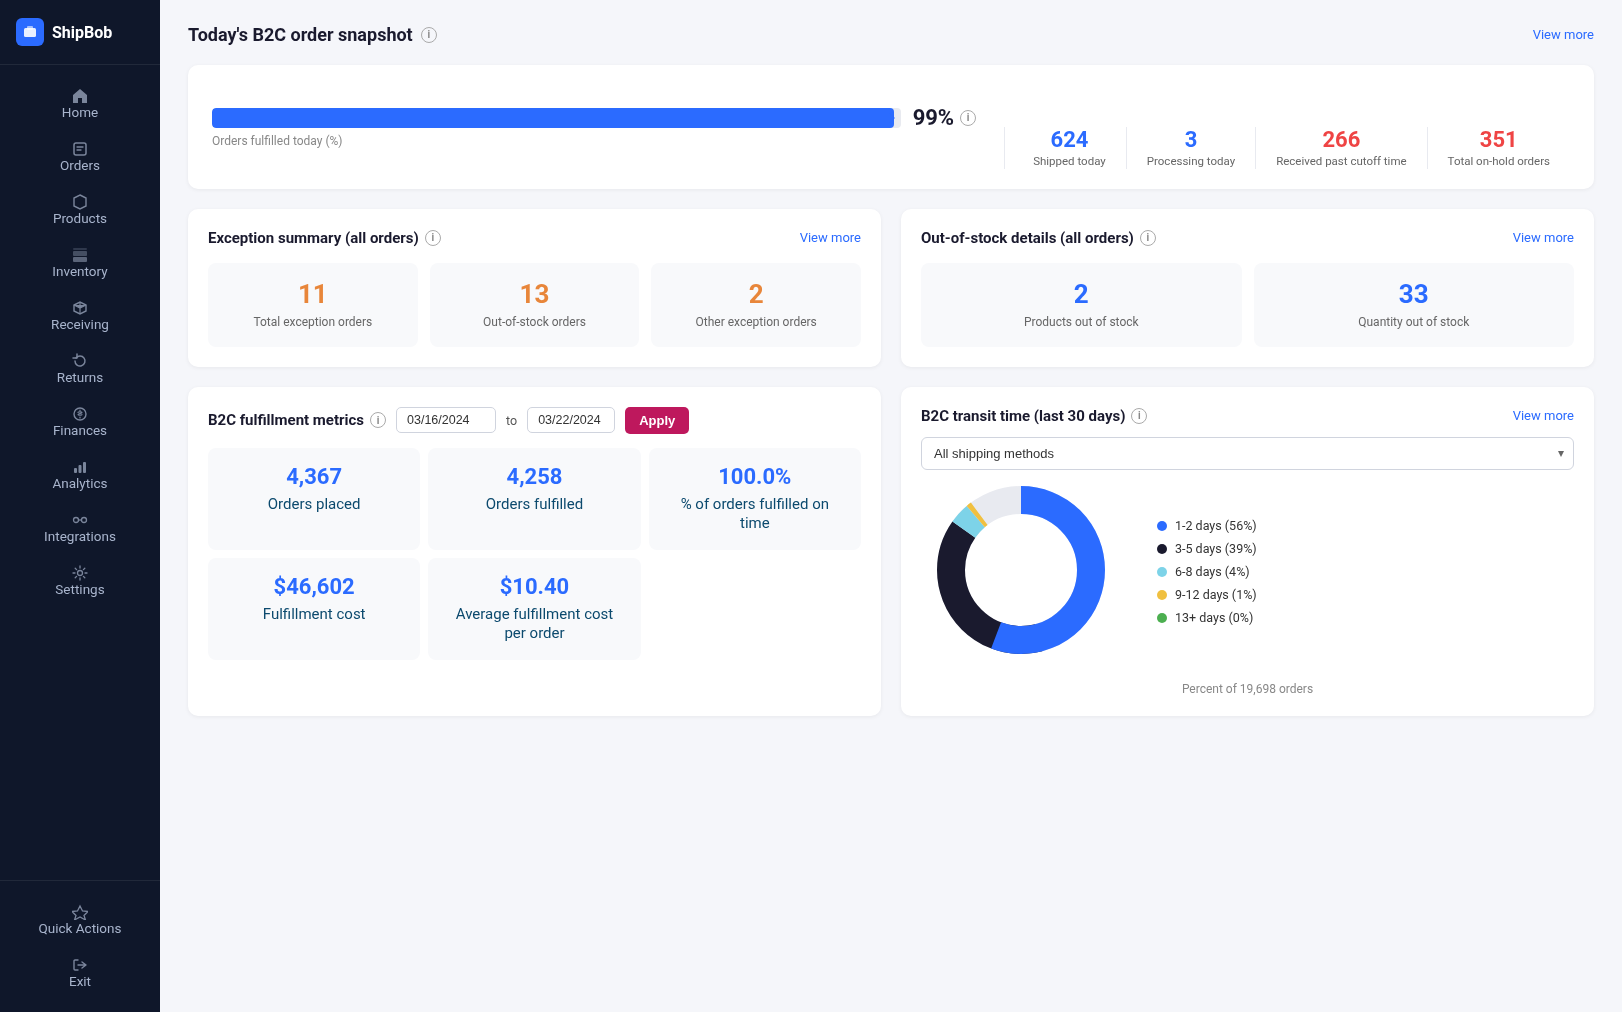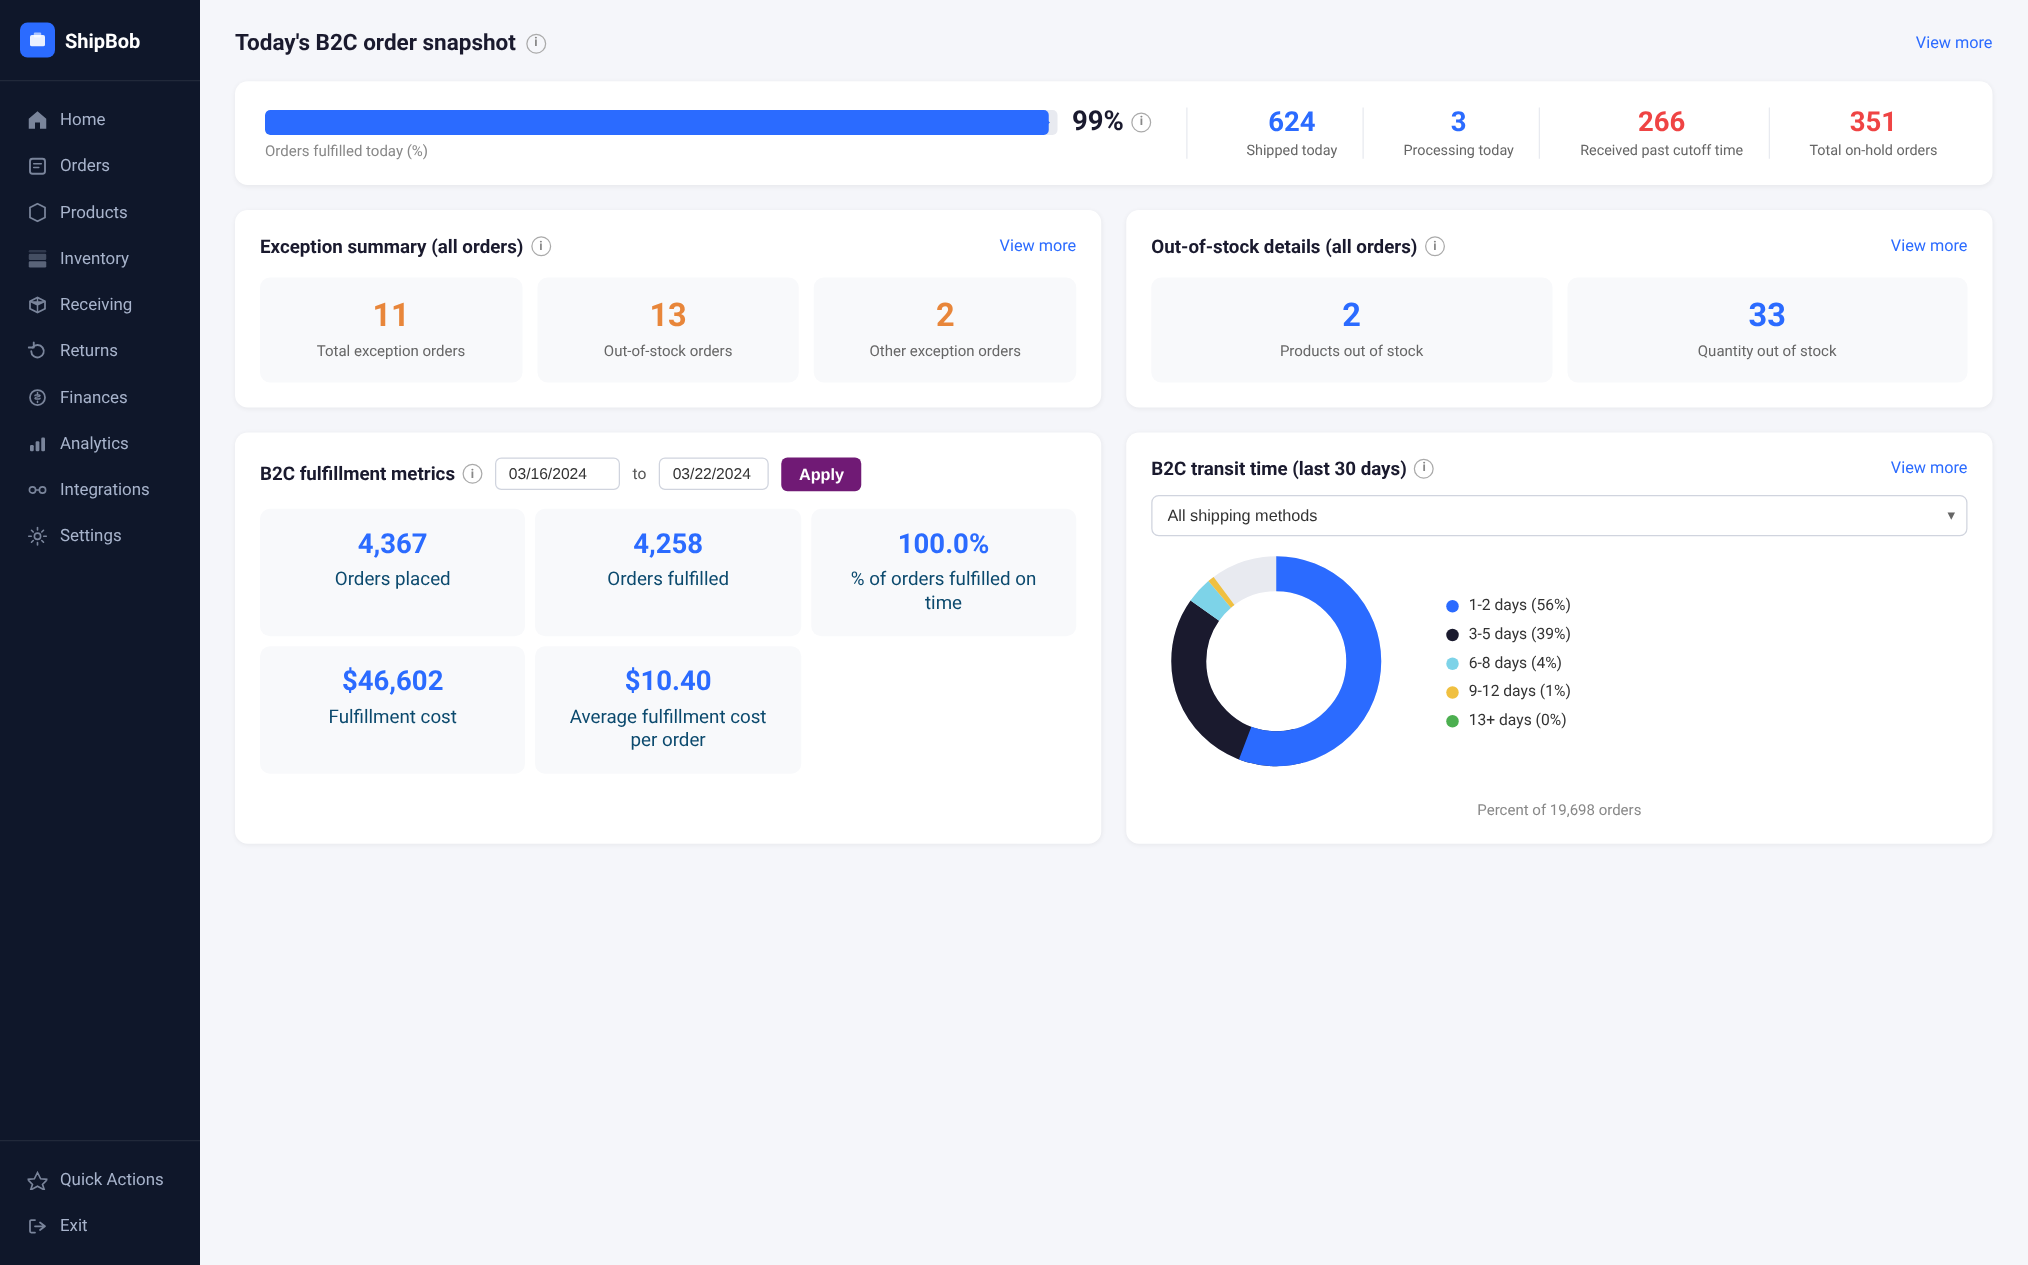--- a/index.html
+++ b/index.html
@@ -40,28 +40,28 @@
       font-weight: 700;
       color: white;
     }
     .sidebar-nav {
       flex: 1;
       padding: 12px 0;
     }
     .nav-item {
       display: flex;
       align-items: center;
-      gap: 10px;
       padding: 10px 16px;
       color: #a8b4cc;
       font-size: 13.5px;
       cursor: pointer;
       border-radius: 6px;
       margin: 1px 6px;
       transition: background 0.15s;
+      flex-direction: column;
     }
     .nav-icon {
       width: 16px;
       height: 16px;
       opacity: 0.7;
       flex-shrink: 0;
     }
     .sidebar-bottom {
       padding: 12px 0;
       border-top: 1px solid rgba(255,255,255,0.08);
@@ -192,23 +192,24 @@
       display: flex;
       align-items: center;
       gap: 6px;
     }
     .progress-row {
       display: flex;
       align-items: center;
     }
     .snapshot-stats {
       display: flex;
-      gap: 12px;
+      gap: 0;
       border-left: 1px solid #e8eaf0;
-      padding-left: 27px;
+      padding-left: 8px;
+      margin-top: 42px;
     }
     .stat-block {
       text-align: center;
       padding: 0 20px;
       border-right: 1px solid #e8eaf0;
     }
     .stat-block:last-child { border-right: none; }
     .stat-number {
       font-size: 22px;
       font-weight: 700;
@@ -262,21 +263,21 @@
       padding: 5px 10px;
       font-size: 12.5px;
       color: #333;
       background: white;
     }
     .to-text {
       font-size: 12.5px;
       color: #555;
     }
     .apply-btn {
-      background: #701a75;
+      background: #be185d;
       color: white;
       border: none;
       border-radius: 5px;
       padding: 6px 14px;
       font-size: 13px;
       font-weight: 600;
       cursor: pointer;
     }
     .fulfillment-grid {
       display: grid;

